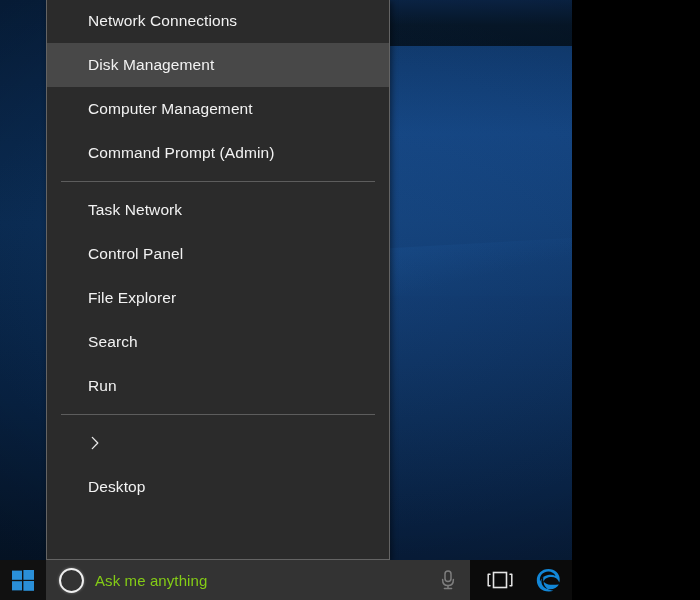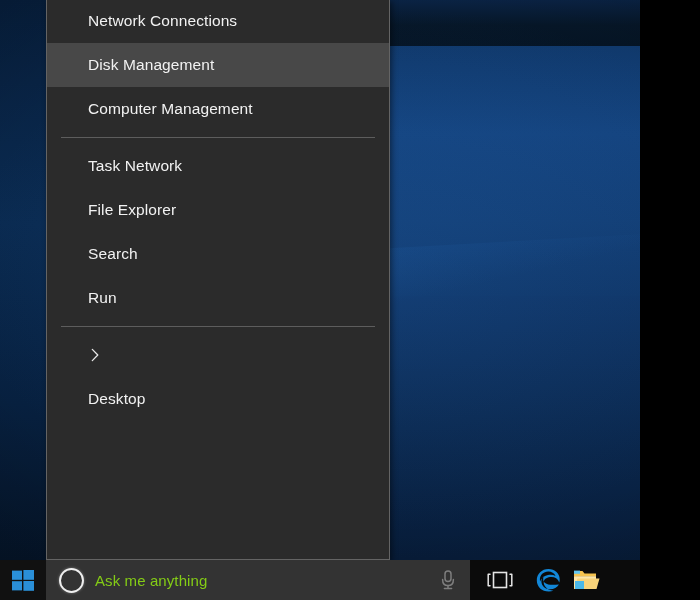--- a/index.html
+++ b/index.html
@@ -1,21 +1,21 @@
 <!DOCTYPE html>
 <html><head>
 <meta charset="utf-8">
 <style>
   * { margin:0; padding:0; box-sizing:border-box; }
   html, body {
     width:700px; height:600px; overflow:hidden;
     font-family:"Liberation Sans", sans-serif;
     background:#000;
   }
-  #screen { position:relative; width:640px; height:600px; overflow:hidden; }
+  #screen { position:relative; width:572px; height:600px; overflow:hidden; }
 
   
   #desktop {
     position:absolute; inset:0;
     background:
       linear-gradient(180deg,
         #06182f 0%,
         #061c38 3%,
         #05152c 7%,
         #0a2546 10%,
@@ -120,27 +120,33 @@
     <div class="menu-group">
       <div class="menu-item">
         <span class="label">Network Connections</span>
       </div>
       <div class="menu-item selected">
         <span class="label">Disk Management</span>
       </div>
       <div class="menu-item">
         <span class="label">Computer Management</span>
       </div>
+      <div class="menu-item">
+        <span class="label">Command Prompt (Admin)</span>
+      </div>
     </div>
 
     <div class="divider"></div>
 
     <div class="menu-group">
       <div class="menu-item">
         <span class="label">Task Network</span>
+      </div>
+      <div class="menu-item">
+        <span class="label">Control Panel</span>
       </div>
       <div class="menu-item">
         <span class="label">File Explorer</span>
       </div>
       <div class="menu-item">
         <span class="label">Search</span>
       </div>
       <div class="menu-item">
         <span class="label">Run</span>
       </div>

